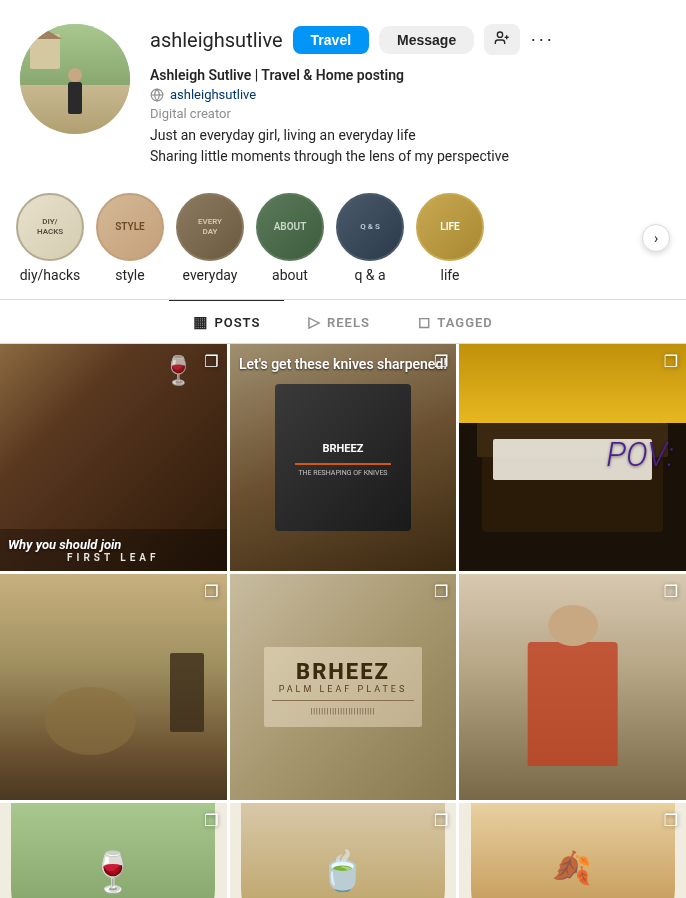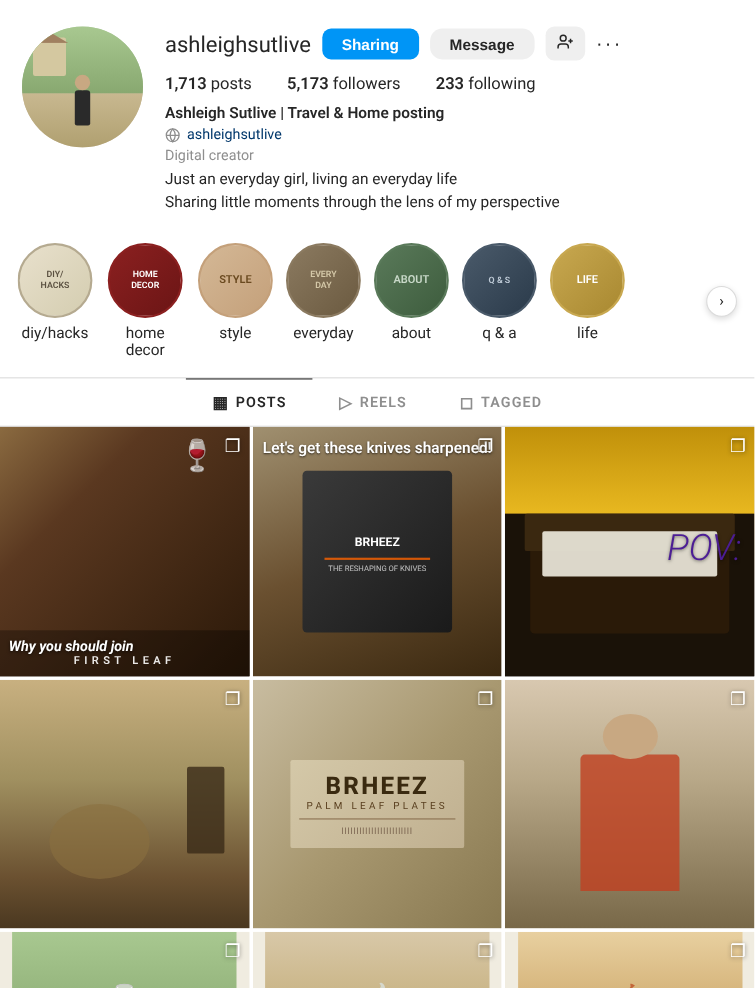--- a/index.html
+++ b/index.html
@@ -350,44 +350,33 @@
       <div style="position:absolute;top:5px;left:8px;width:34px;height:10px;background:#a08060;clip-path:polygon(0 100%,50% 0,100% 100%);"></div>
 
       <div style="position:absolute;bottom:20px;left:50%;transform:translateX(-50%);width:14px;height:32px;background:#2a2a2a;border-radius:3px 3px 2px 2px;"></div>
       <div style="position:absolute;bottom:52px;left:50%;transform:translateX(-50%);width:14px;height:14px;background:#c8a882;border-radius:50%;"></div>
     </div>
   </div>
 
   <div class="profile-info">
     <div class="profile-top-row">
       <span class="username">ashleighsutlive</span>
-      <button class="btn-follow">Sharing</button>
+      <button class="btn-follow">Travel</button>
       <button class="btn-message">Message</button>
       <button class="btn-person">
         <svg width="16" height="16" viewBox="0 0 24 24" fill="none" stroke="currentColor" stroke-width="2">
           <path d="M16 21v-2a4 4 0 0 0-4-4H6a4 4 0 0 0-4 4v2"></path>
           <circle cx="9" cy="7" r="4"></circle>
           <line x1="19" y1="8" x2="19" y2="14"></line>
           <line x1="22" y1="11" x2="16" y2="11"></line>
         </svg>
       </button>
       <button class="btn-more">···</button>
     </div>
 
-    <div class="stats-row">
-      <span class="stat-item">
-        <strong>1,713</strong> <span>posts</span>
-      </span>
-      <span class="stat-item">
-        <strong>5,173</strong> <span>followers</span>
-      </span>
-      <span class="stat-item">
-        <strong>233</strong> <span>following</span>
-      </span>
-    </div>
 
     <div class="profile-name">Ashleigh Sutlive | Travel &amp; Home posting</div>
 
     <div class="profile-link-row">
       <span style="display:inline-flex;align-items:center;">
         <svg width="14" height="14" viewBox="0 0 24 24" fill="none" stroke="#8e8e8e" stroke-width="2">
           <circle cx="12" cy="12" r="10"></circle>
           <line x1="2" y1="12" x2="22" y2="12"></line>
           <path d="M12 2a15.3 15.3 0 0 1 4 10 15.3 15.3 0 0 1-4 10 15.3 15.3 0 0 1-4-10 15.3 15.3 0 0 1 4-10z"></path>
         </svg>
@@ -406,26 +395,20 @@
 <div class="stories-section">
   <div class="stories-scroll">
 
     <div class="story-item">
       <div class="story-circle story-diy">
         <span class="story-inner-text">DIY/<br>HACKS</span>
       </div>
       <span class="story-label">diy/hacks</span>
     </div>
 
-    <div class="story-item">
-      <div class="story-circle story-home">
-        <span class="story-inner-text">HOME<br>DECOR</span>
-      </div>
-      <span class="story-label">home decor</span>
-    </div>
 
     <div class="story-item">
       <div class="story-circle story-style">
         <span class="story-inner-text" style="font-size:10px;">STYLE</span>
       </div>
       <span class="story-label">style</span>
     </div>
 
     <div class="story-item">
       <div class="story-circle story-everyday">

